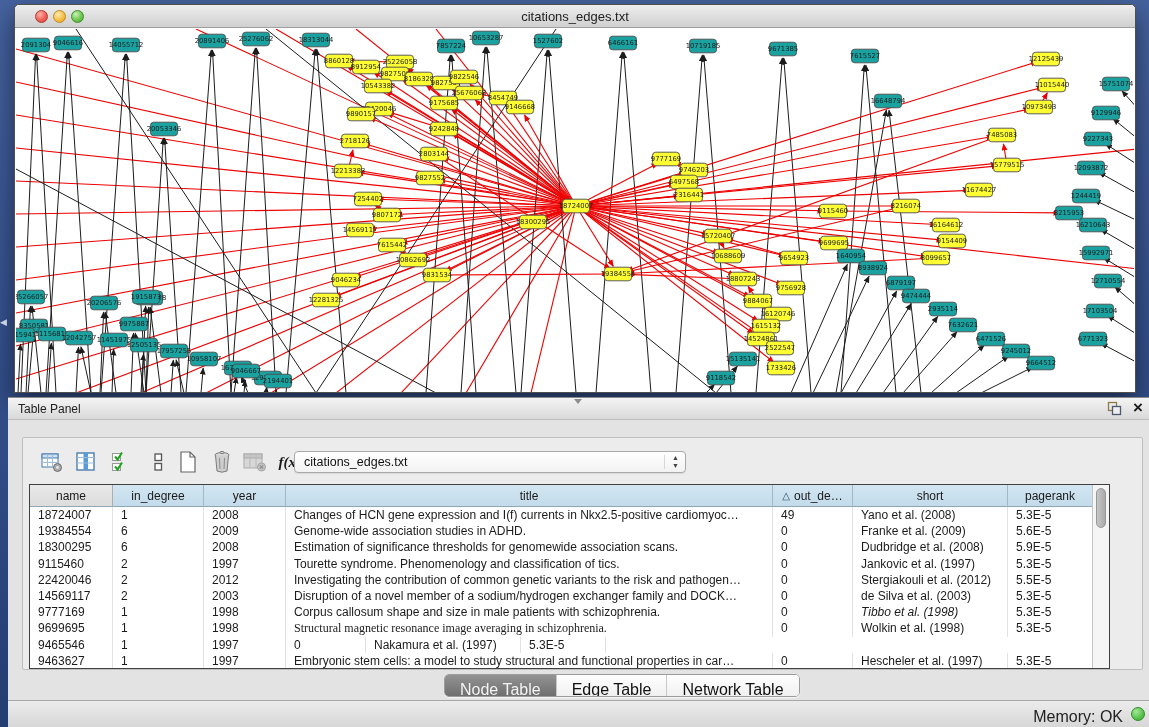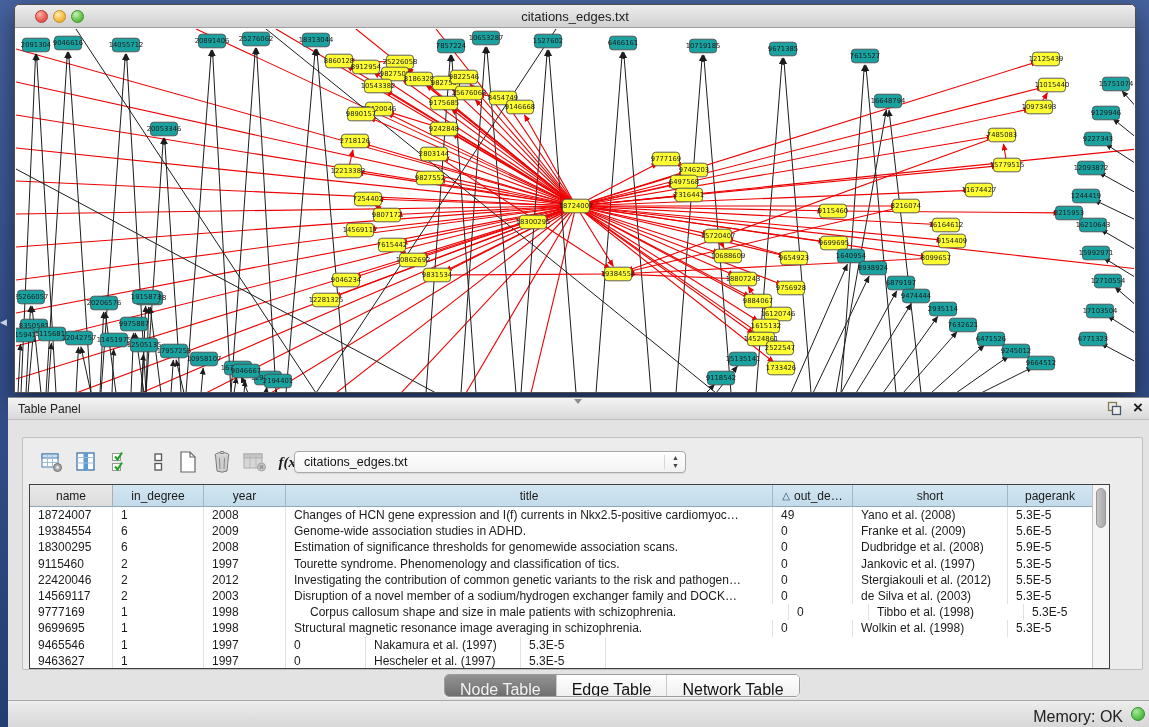--- a/index.html
+++ b/index.html
@@ -897,46 +897,47 @@
               <div class="td" style="width: 82px;">2003</div>
               <div class="td" style="width: 487px;">Disruption of a novel member of a sodium/hydrogen exchanger family and DOCK…</div>
               <div class="td" style="width: 80px;">0</div>
               <div class="td" style="width: 155px;">de Silva et al. (2003)</div>
               <div class="td" style="width: 85px;">5.3E-5</div>
             </div>
             <div class="trow">
               <div class="td" style="width: 83px;">9777169</div>
               <div class="td" style="width: 91px;">1</div>
               <div class="td" style="width: 82px;">1998</div>
-              <div class="td" style="width: 487px; margin-left: 16px;">Corpus callosum shape and size in male patients with schizophrenia.</div>
+              <div class="td" style="width: 487px;">Corpus callosum shape and size in male patients with schizophrenia.</div>
               <div class="td" style="width: 80px;">0</div>
-              <div class="td" style="width: 155px;">Tibbo et al. (1998)</div>
+              <div class="td" style="width: 155px; font-style: italic;">Tibbo et al. (1998)</div>
               <div class="td" style="width: 85px;">5.3E-5</div>
             </div>
             <div class="trow">
               <div class="td" style="width: 83px;">9699695</div>
               <div class="td" style="width: 91px;">1</div>
               <div class="td" style="width: 82px;">1998</div>
-              <div class="td" style="width: 487px;">Structural magnetic resonance image averaging in schizophrenia.</div>
+              <div class="td" style="width: 487px; font-family: Liberation Serif, serif;">Structural magnetic resonance image averaging in schizophrenia.</div>
               <div class="td" style="width: 80px;">0</div>
               <div class="td" style="width: 155px;">Wolkin et al. (1998)</div>
               <div class="td" style="width: 85px;">5.3E-5</div>
             </div>
             <div class="trow">
               <div class="td" style="width: 83px;">9465546</div>
               <div class="td" style="width: 91px;">1</div>
               <div class="td" style="width: 82px;">1997</div>
               <div class="td" style="width: 80px;">0</div>
               <div class="td" style="width: 155px;">Nakamura et al. (1997)</div>
               <div class="td" style="width: 85px;">5.3E-5</div>
             </div>
             <div class="trow">
               <div class="td" style="width: 83px;">9463627</div>
               <div class="td" style="width: 91px;">1</div>
               <div class="td" style="width: 82px;">1997</div>
+              <div class="td" style="width: 487px;">Embryonic stem cells: a model to study structural and functional properties in car…</div>
               <div class="td" style="width: 80px;">0</div>
               <div class="td" style="width: 155px;">Hescheler et al. (1997)</div>
               <div class="td" style="width: 85px;">5.3E-5</div>
             </div>
           </div>
         <div class="vscroll">
           <div class="vthumb"></div>
         </div>
       </div>
     </div>

